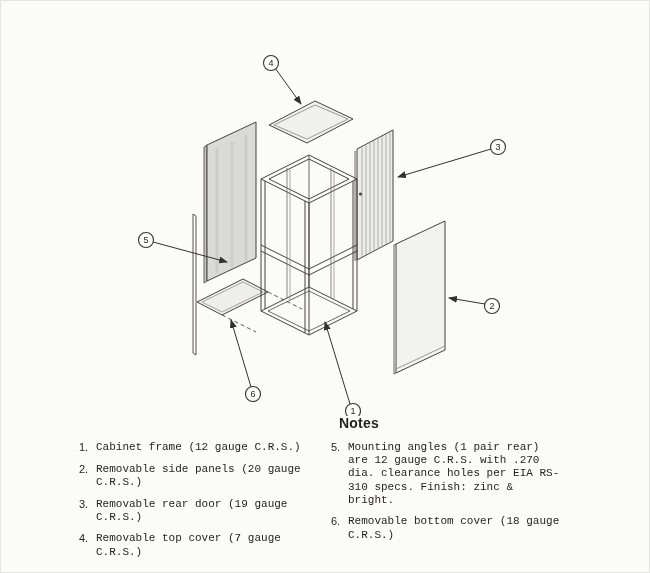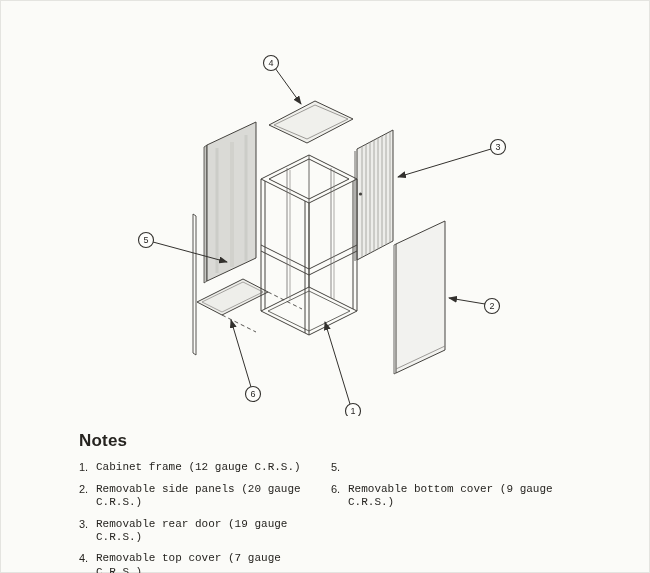--- a/index.html
+++ b/index.html
@@ -7,21 +7,21 @@
     width:650px; height:573px;
     background:#fbfbf8;
     font-family:"Liberation Sans", sans-serif;
     position:relative;
     overflow:hidden;
     color:#262420;
   }
   .page { position:absolute; inset:0; border:1px solid #e4e4e0; box-sizing:border-box; }
   svg.diagram { position:absolute; top:0; left:0; }
   .notes { position:absolute; left:78px; top:414px; width:560px; }
-  .notes h2 { font-size:17px; margin:16px 0 10px 0; font-weight:bold; letter-spacing:.2px; }
+  .notes h2 { font-size:14px; margin:0 0 10px 0; font-weight:bold; letter-spacing:.2px;text-align:center; }
   .notes-cols { display:flex; align-items:flex-start; }
   .col-left { width:252px; }
   .col-right { width:248px; }
   .note-item { display:flex; margin-bottom:8.5px; font-size:11px; line-height:1.2; }
   .note-num { width:17px; flex:none; }
   .note-text { flex:1;font-family:Liberation Mono, monospace; }
   .col-right .note-text { max-width:212px; }
 </style>
 </head>
 <body>
@@ -160,22 +160,23 @@
           <span class="note-text">Removable rear door (19 gauge C.R.S.)</span>
         </div>
         <div class="note-item">
           <span class="note-num">4.</span>
           <span class="note-text">Removable top cover (7 gauge C.R.S.)</span>
         </div>
       </div>
       <div class="col-right">
         <div class="note-item">
           <span class="note-num">5.</span>
+          <span class="note-text">Mounting angles (1 pair rear) are 12 gauge C.R.S. with .270 dia. clearance holes per EIA RS-310 specs. Finish: zinc &amp; bright.</span>
         </div>
         <div class="note-item">
           <span class="note-num">6.</span>
-          <span class="note-text">Removable bottom cover (9 gauge C.R.S.)</span>
+          <span class="note-text">Removable bottom cover (18 gauge C.R.S.)</span>
         </div>
       </div>
     </div>
   </div>
 
 </div>
 
 </body></html>

